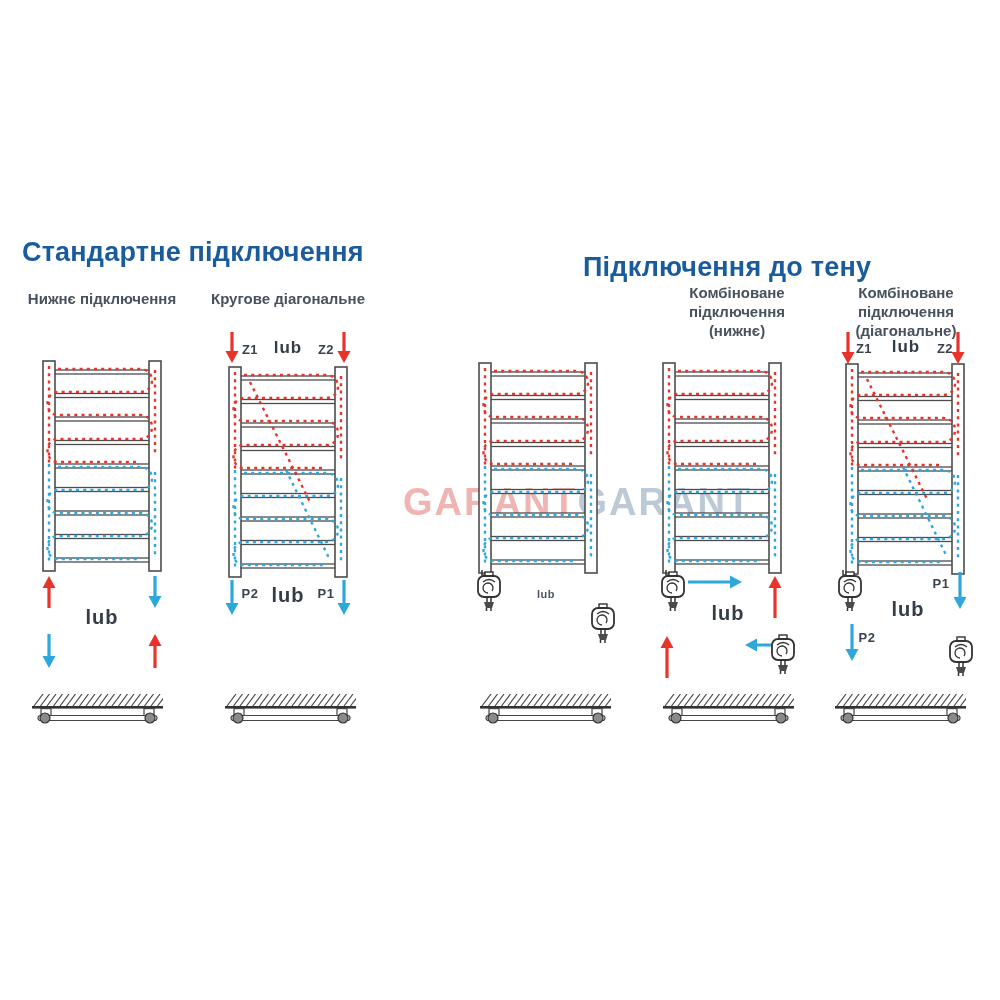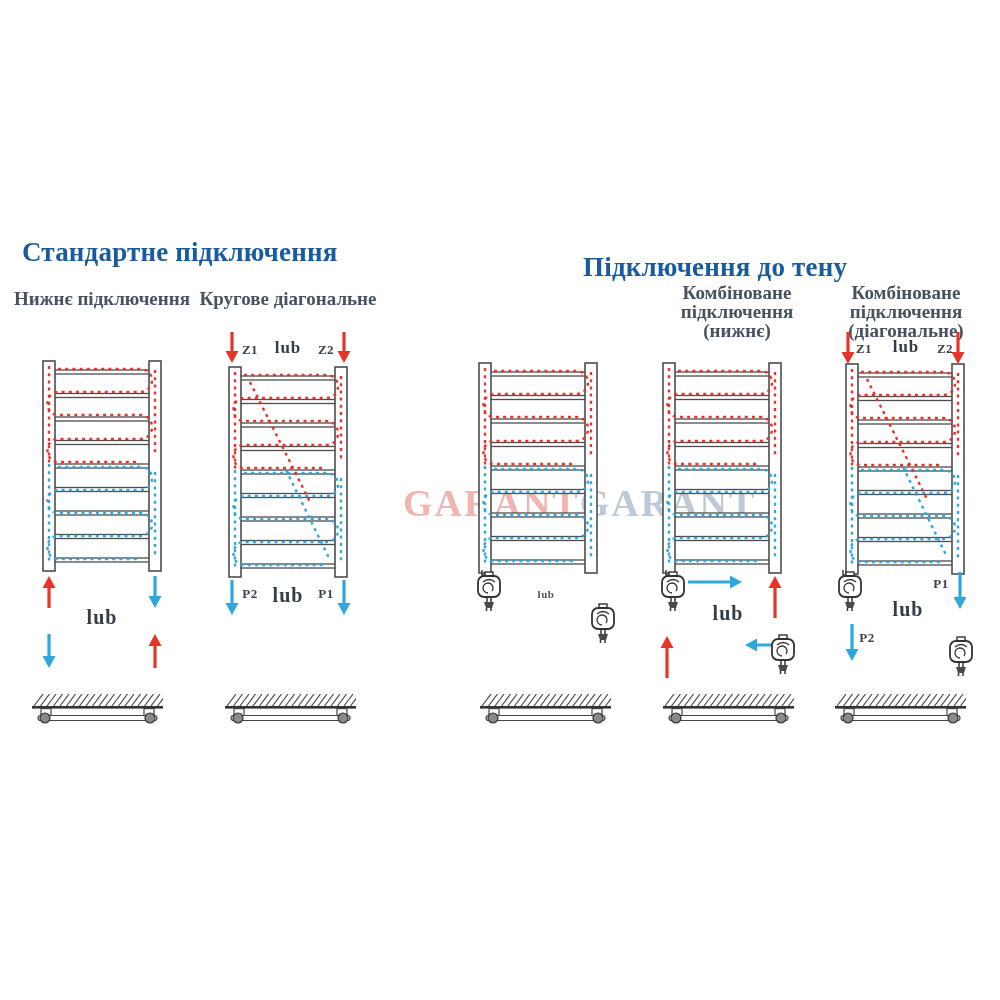--- a/index.html
+++ b/index.html
@@ -1,21 +1,21 @@
 <!DOCTYPE html>
 <html><head>
 <meta charset="utf-8">
 <style>
   html,body{margin:0;padding:0;background:#fff;}
   .page{position:relative;width:1000px;height:1000px;background:#ffffff;overflow:hidden;
-        font-family:Liberation Serif, serif;}
+        font-family:Liberation Sans, sans-serif;}
   .heading{position:absolute;font-size:27px;font-weight:700;color:#1a5b9d;letter-spacing:.2px;white-space:nowrap;}
   #heading-left{left:22px;top:237px;}
   #heading-right{left:583px;top:252px;}
-  .sublabel{position:absolute;font-size:19px;font-weight:700;color:#47525e;text-align:center;
+  .sublabel{position:absolute;font-size:15px;font-weight:700;color:#47525e;text-align:center;
             line-height:19px;white-space:pre-line;}
   #sub1{left:12px;width:180px;top:289px;}
   #sub2{left:198px;width:180px;top:289px;}
   #sub3{left:442px;width:200px;top:283px;}
   #sub4{left:647px;width:180px;top:283px;}
   #sub5{left:816px;width:180px;top:283px;}
   .col{position:absolute;z-index:2;}
   #d1{left:30px;top:330px;width:145px;height:365px;}
   #d2{left:216px;top:330px;width:145px;height:365px;}
   #d3{left:466px;top:330px;width:160px;height:365px;}

